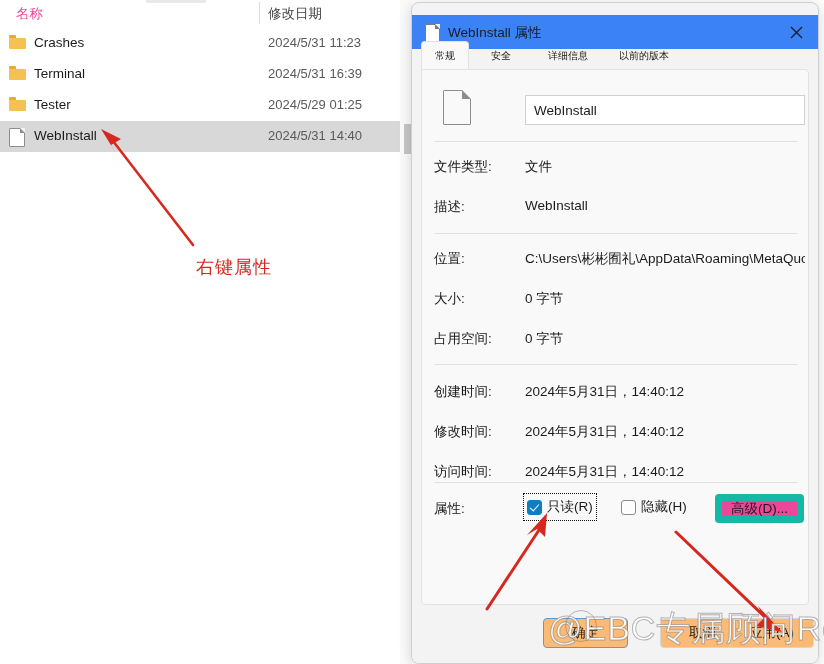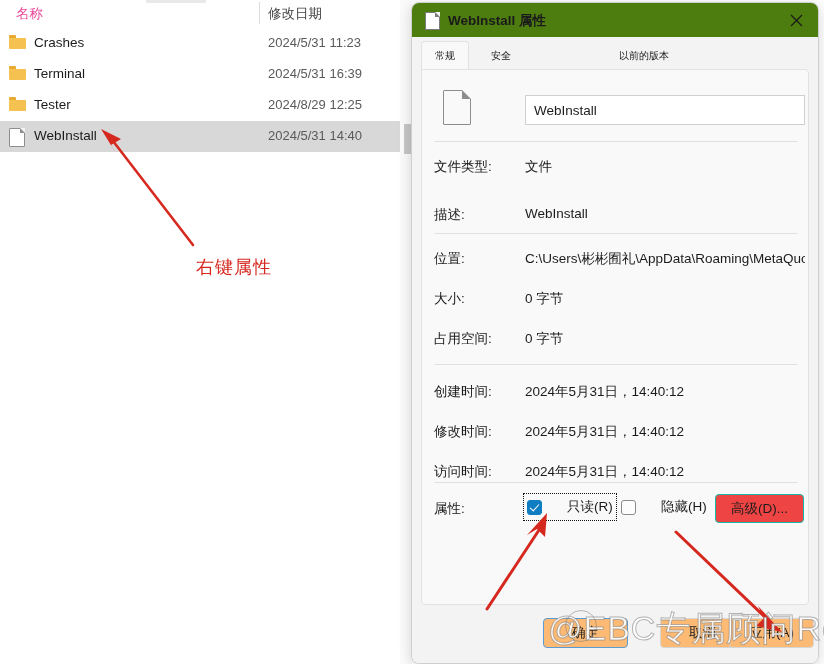--- a/index.html
+++ b/index.html
@@ -156,24 +156,23 @@
     left: 411px; top: 2px;
     width: 406px; height: 660px;
     background: #f3f3f3;
     border: 1px solid #cfcfcf;
     border-radius: 8px;
     box-shadow: 0 2px 14px rgba(0,0,0,0.16);
     overflow: hidden;
   }
   #titlebar {
     position: absolute;
-    left: 0; top: 0;
+    left: 0; top: 12px;
     width: 406px; height: 34px;
-    background: #4d7c0f;
-    font-weight: bold;
+    background: #3b82f6;
   }
   #title-doc-icon {
     position: absolute;
     left: 13px; top: 9px;
     width: 13px; height: 16px;
     background: #ffffff;
     border: 1px solid #7a7a7a;
     border-radius: 1px;
   }
   #title-doc-icon::after {
@@ -297,21 +296,20 @@
     color: #1b1b1b;
   }
   .cb-wrap {
     position: absolute;
     top: 0;
     height: 26px;
     display: flex;
     align-items: center;
     padding: 0 3px;
     box-sizing: border-box;
-    gap: 20px;
   }
   #cb-readonly-wrap {
     left: 102px;
     outline: 1px dotted #111;
     outline-offset: 0;
   }
   #cb-hidden-wrap { left: 196px; }
   .cb-box {
     width: 15px; height: 15px;
     border: 1px solid #8a8a8a;
@@ -337,22 +335,22 @@
   .cb-text {
     margin-left: 5px;
     font-size: 13.5px;
     color: #1b1b1b;
     white-space: nowrap;
   }
   #adv-btn {
     position: absolute;
     left: 293px; top: 424px;
     width: 89px; height: 29px;
-    background: #ef4444;
-    border: 1px solid #14b8a6;
+    background: #ec4899;
+    border: 7px solid #14b8a6;
     border-radius: 4px;
     font-size: 13.5px;
     color: #1b1b1b;
     display: flex;
     align-items: center;
     justify-content: center;
     box-sizing: border-box;
     font-family: "Liberation Sans", "DejaVu Sans", sans-serif;
   }
 
@@ -429,21 +427,21 @@
       </div>
     <div class="row-name">Terminal</div>
     <div class="row-date">2024/5/31 16:39</div>
   </div>
 
   <div class="file-row" style="top:90px;">
     <div class="row-icon">
         <div class="folder-ico"></div>
       </div>
     <div class="row-name">Tester</div>
-    <div class="row-date">2024/8/29 12:25</div>
+    <div class="row-date">2024/5/29 01:25</div>
   </div>
 
   <div class="file-row selected" style="top:121px;">
     <div class="row-icon">
         <div class="doc-ico"></div>
       </div>
     <div class="row-name">WebInstall</div>
     <div class="row-date">2024/5/31 14:40</div>
   </div>
 
@@ -474,35 +472,36 @@
       <svg width="13" height="13" viewBox="0 0 13 13">
         <line x1="1" y1="1" x2="12" y2="12" stroke="#1b1b1b" stroke-width="1.3"></line>
         <line x1="12" y1="1" x2="1" y2="12" stroke="#1b1b1b" stroke-width="1.3"></line>
       </svg>
     </div>
   </div>
 
   <div id="tabstrip">
     <div class="tab active" style="left:9px;">常规</div>
     <div class="tab" style="left:66px;">安全</div>
+    <div class="tab" style="left:123px;">详细信息</div>
     <div class="tab" style="left:194px;">以前的版本</div>
   </div>
 
   <div id="tabpage">
 
     <div id="big-doc-icon"></div>
     <input id="name-field" type="text" value="WebInstall" style="">
 
     <div class="hr" style="top:71px;"></div>
 
     <div class="prop-row" style="top:88px;">
       <div class="prop-label">文件类型:</div>
       <div class="prop-value">文件</div>
     </div>
-    <div class="prop-row" style="top:136px;">
+    <div class="prop-row" style="top:128px;">
       <div class="prop-label">描述:</div>
       <div class="prop-value">WebInstall</div>
     </div>
 
     <div class="hr" style="top:163px;"></div>
 
     <div class="prop-row" style="top:180px;">
       <div class="prop-label">位置:</div>
       <div class="prop-value">C:\Users\彬彬囿礼\AppData\Roaming\MetaQuote</div>
     </div>

